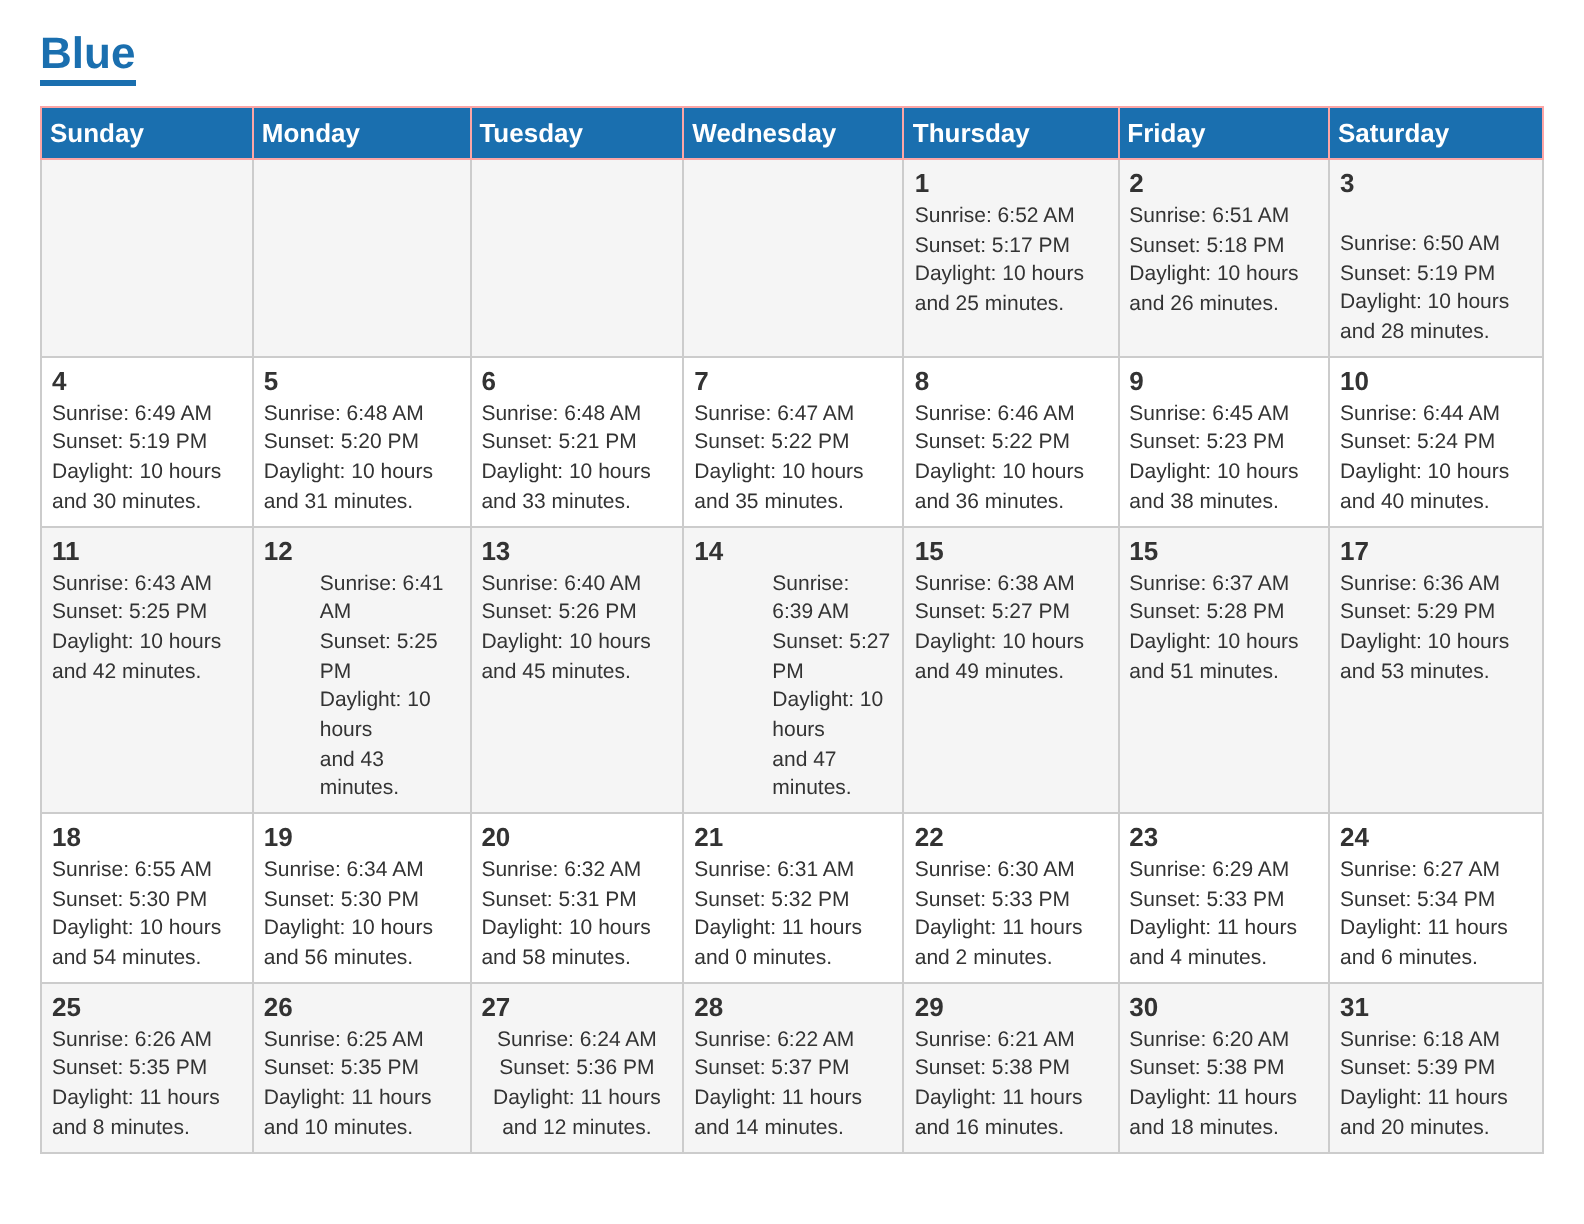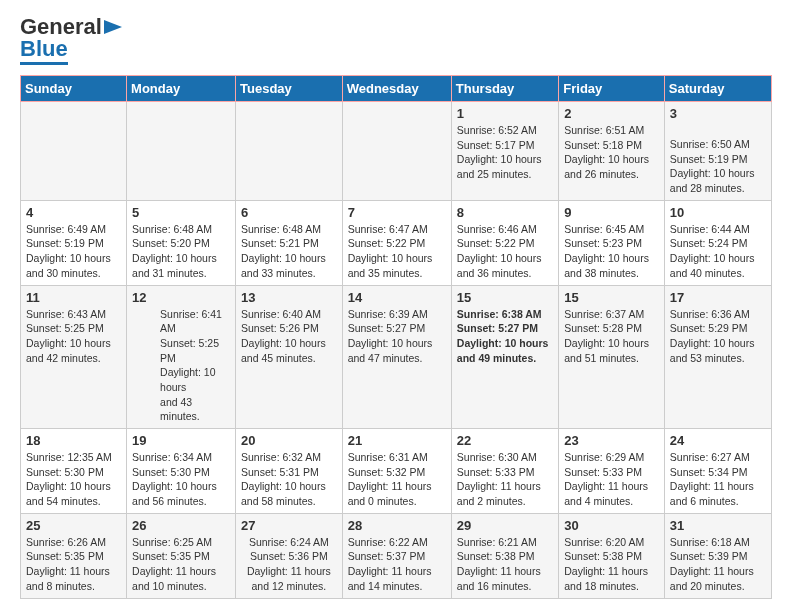--- a/index.html
+++ b/index.html
@@ -98,25 +98,20 @@
     }
     tbody tr:nth-child(odd) .empty-cell {
       background: #f5f5f5 !important;
     }
   </style>
 </head>
 <body>
 
 <div class="header">
   <div class="logo">
-    <div class="logo-row">
-      <span class="logo-text"><span>General</span><svg class="logo-arrow" viewBox="0 0 18 14" fill="none" xmlns="http://www.w3.org/2000/svg">
-            <polygon points="0,0 18,7 0,14" fill="#1a6faf"></polygon>
-          </svg></span>
-    </div>
     <div class="logo-row">
       <span class="logo-text"><span class="blue">Blue</span></span>
     </div>
     <div class="logo-blue-line"></div>
   </div>
   <div class="title-block">
     <div class="month-title"></div>
     <div class="location-title"></div>
   </div>
 </div>
@@ -229,28 +224,28 @@
         </td>
         <td>
           <span class="day-num">13</span>
           <div class="day-info" style="white-space: pre-line;">Sunrise: 6:40 AM
 Sunset: 5:26 PM
 Daylight: 10 hours
 and 45 minutes.</div>
         </td>
         <td>
           <span class="day-num">14</span>
-          <div class="day-info" style="white-space: pre-line;">Sunrise: 6:39 AM
+          <div class="day-info" style="white-space: pre-line; margin-left: 39px;">Sunrise: 6:39 AM
 Sunset: 5:27 PM
 Daylight: 10 hours
 and 47 minutes.</div>
         </td>
         <td>
           <span class="day-num">15</span>
-          <div class="day-info" style="white-space: pre-line; font-weight: bold;">Sunrise: 6:38 AM
+          <div class="day-info" style="white-space: pre-line;">Sunrise: 6:38 AM
 Sunset: 5:27 PM
 Daylight: 10 hours
 and 49 minutes.</div>
         </td>
         <td>
           <span class="day-num">15</span>
           <div class="day-info" style="white-space: pre-line;">Sunrise: 6:37 AM
 Sunset: 5:28 PM
 Daylight: 10 hours
 and 51 minutes.</div>
@@ -259,21 +254,21 @@
           <span class="day-num">17</span>
           <div class="day-info" style="white-space: pre-line;">Sunrise: 6:36 AM
 Sunset: 5:29 PM
 Daylight: 10 hours
 and 53 minutes.</div>
         </td>
       </tr>
       <tr>
         <td>
           <span class="day-num">18</span>
-          <div class="day-info" style="white-space: pre-line;">Sunrise: 12:35 AM
+          <div class="day-info" style="white-space: pre-line;">Sunrise: 6:55 AM
 Sunset: 5:30 PM
 Daylight: 10 hours
 and 54 minutes.</div>
         </td>
         <td>
           <span class="day-num">19</span>
           <div class="day-info" style="white-space: pre-line;">Sunrise: 6:34 AM
 Sunset: 5:30 PM
 Daylight: 10 hours
 and 56 minutes.</div>

